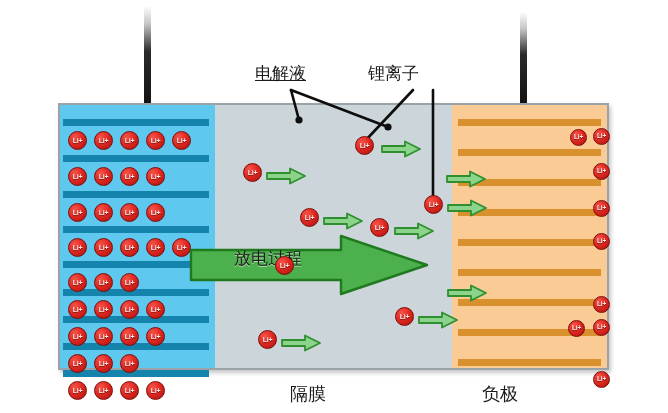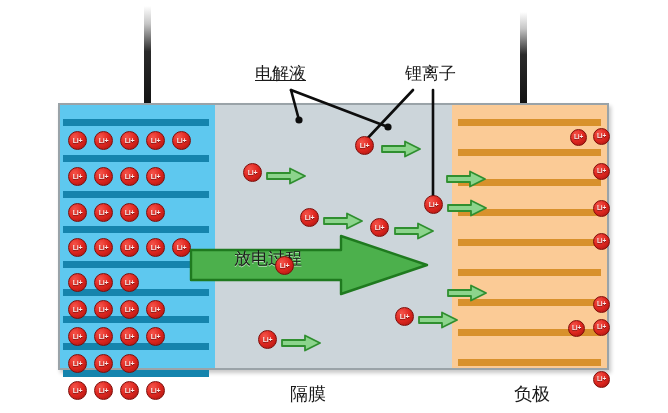--- a/index.html
+++ b/index.html
@@ -49,29 +49,29 @@
   #bigArrow{position:absolute;left:189px;top:234px;width:240px;height:62px;}
   #bigArrowLabel{position:absolute;left:203px;top:250px;width:130px;
       text-align:center;color:#1a1a1a;font-size:17px;line-height:1;
       font-family:"DejaVu Sans","Liberation Sans",sans-serif;
       text-shadow:0 1px 0 rgba(255,255,255,.6);}
 
   
   .callout{position:absolute;font-size:17px;color:#1b1b1b;white-space:nowrap;
       font-family:"DejaVu Sans","Liberation Sans",sans-serif;}
   #lblElectrolyte{left:255px;top:62px;text-decoration:underline;}
-  #lblIons{left:405px;top:62px;}
+  #lblIons{left:368px;top:62px;}
   #leaders{position:absolute;left:0;top:0;width:668px;height:413px;}
 
   
   .botlbl{position:absolute;top:382px;font-size:18px;color:#1b1b1b;
       font-family:"DejaVu Sans","Liberation Sans",sans-serif;text-align:center;}
   #lblPos{left:88px;width:96px;}
   #lblSep{left:260px;width:96px;}
-  #lblNeg{left:484px;width:96px;}
+  #lblNeg{left:452px;width:96px;}
 </style>
 </head>
 <body>
 
 <div id="stage">
 
   <div class="terminal" id="termL" style="left: 144px; top: 6px; height: 99px;">
       <i></i>
     </div>
   <div class="terminal" id="termR" style="left: 520px; top: 12px; height: 93px;">

